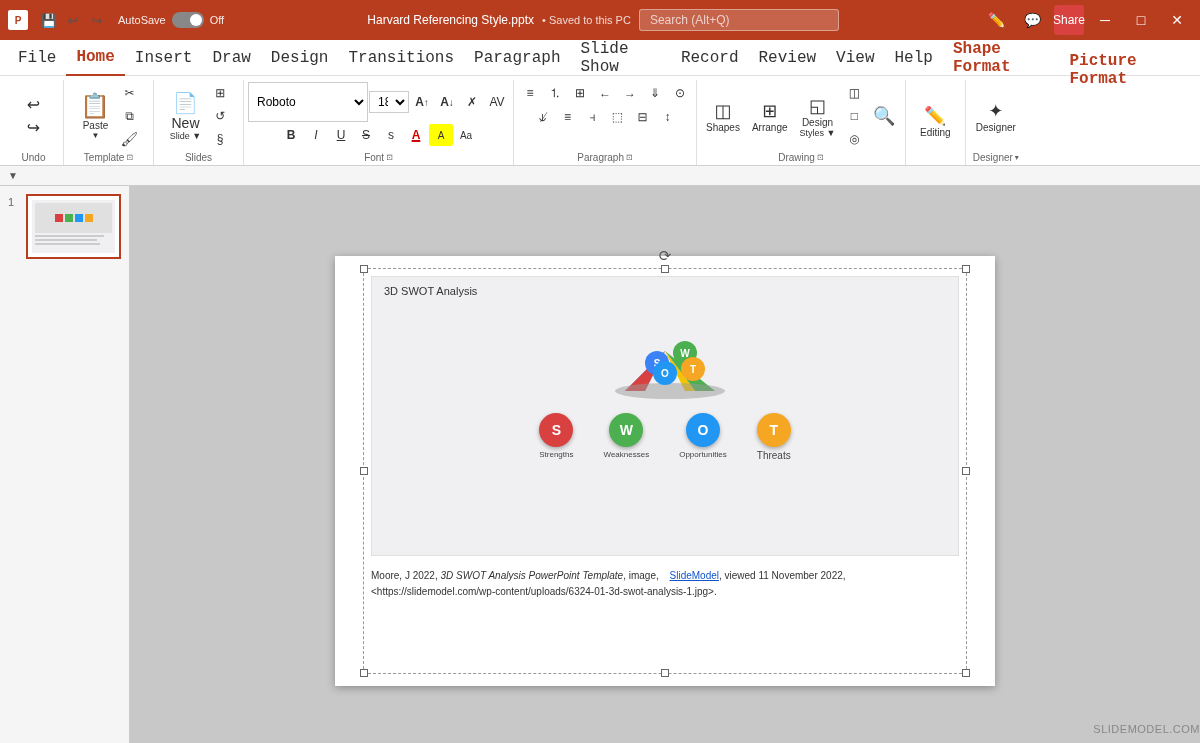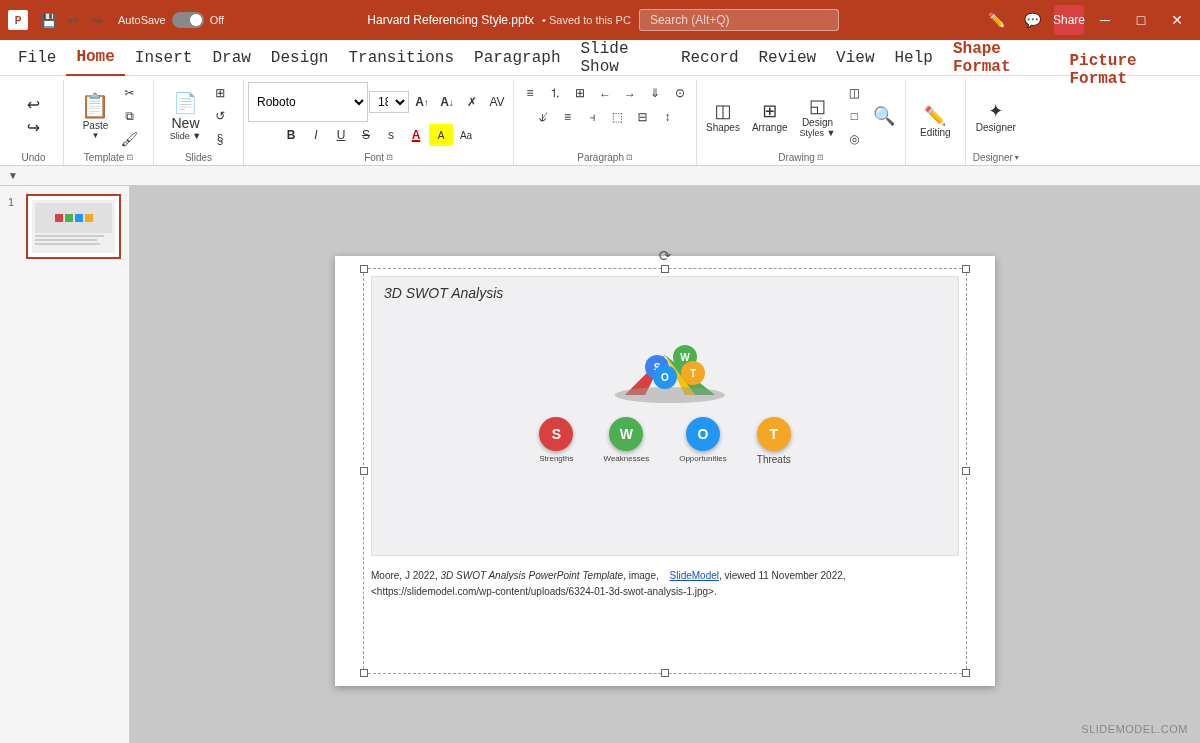--- a/index.html
+++ b/index.html
@@ -228,21 +228,21 @@
       width: 660px;
       height: 430px;
       box-shadow: 0 2px 8px rgba(0,0,0,0.3);
       position: relative;
     }
 
     
     .watermark {
       position: fixed;
       bottom: 8px;
-      right: 12px;
+      right: 0;
       font-size: 11px;
       color: #888;
       font-weight: 500;
       letter-spacing: 0.5px;
     }
 
     
     .qat {
       display: flex; align-items: center; gap: 2px;
       padding: 2px 4px;
@@ -516,21 +516,21 @@
         <div style="position:absolute; top:50%; left:-4px; transform:translateY(-50%); width:8px; height:8px; background:white; border:1px solid #666; cursor:w-resize;"></div>
         <div style="position:absolute; top:50%; right:-4px; transform:translateY(-50%); width:8px; height:8px; background:white; border:1px solid #666; cursor:e-resize;"></div>
         <div style="position:absolute; bottom:-4px; left:-4px; width:8px; height:8px; background:white; border:1px solid #666; cursor:sw-resize;"></div>
         <div style="position:absolute; bottom:-4px; left:50%; transform:translateX(-50%); width:8px; height:8px; background:white; border:1px solid #666; cursor:s-resize;"></div>
         <div style="position:absolute; bottom:-4px; right:-4px; width:8px; height:8px; background:white; border:1px solid #666; cursor:se-resize;"></div>
       </div>
 
       <div style="position:absolute; top:20px; left:36px; right:36px; bottom:20px;">
 
         <div style="position:absolute; top:0; left:0; right:0; height:280px; background:#f0f0f2; border:1px solid #e0e0e0;">
-          <div style="padding:8px 12px 4px; font-size:14px; color:#333;font-style:italic;">3D SWOT Analysis</div>
+          <div style="padding:8px 12px 4px; font-size:11px; color:#333;">3D SWOT Analysis</div>
 
           <div style="display:flex; justify-content:center; margin-top:10px;">
             <svg width="200" height="90" viewBox="0 0 200 90">
 
               <polygon points="60,80 100,40 80,80" fill="#3b82f6" opacity="0.9"></polygon>
 
               <polygon points="60,80 80,80 100,40" fill="#d94040"></polygon>
 
               <polygon points="100,40 130,80 150,80" fill="#4caf50"></polygon>
 

